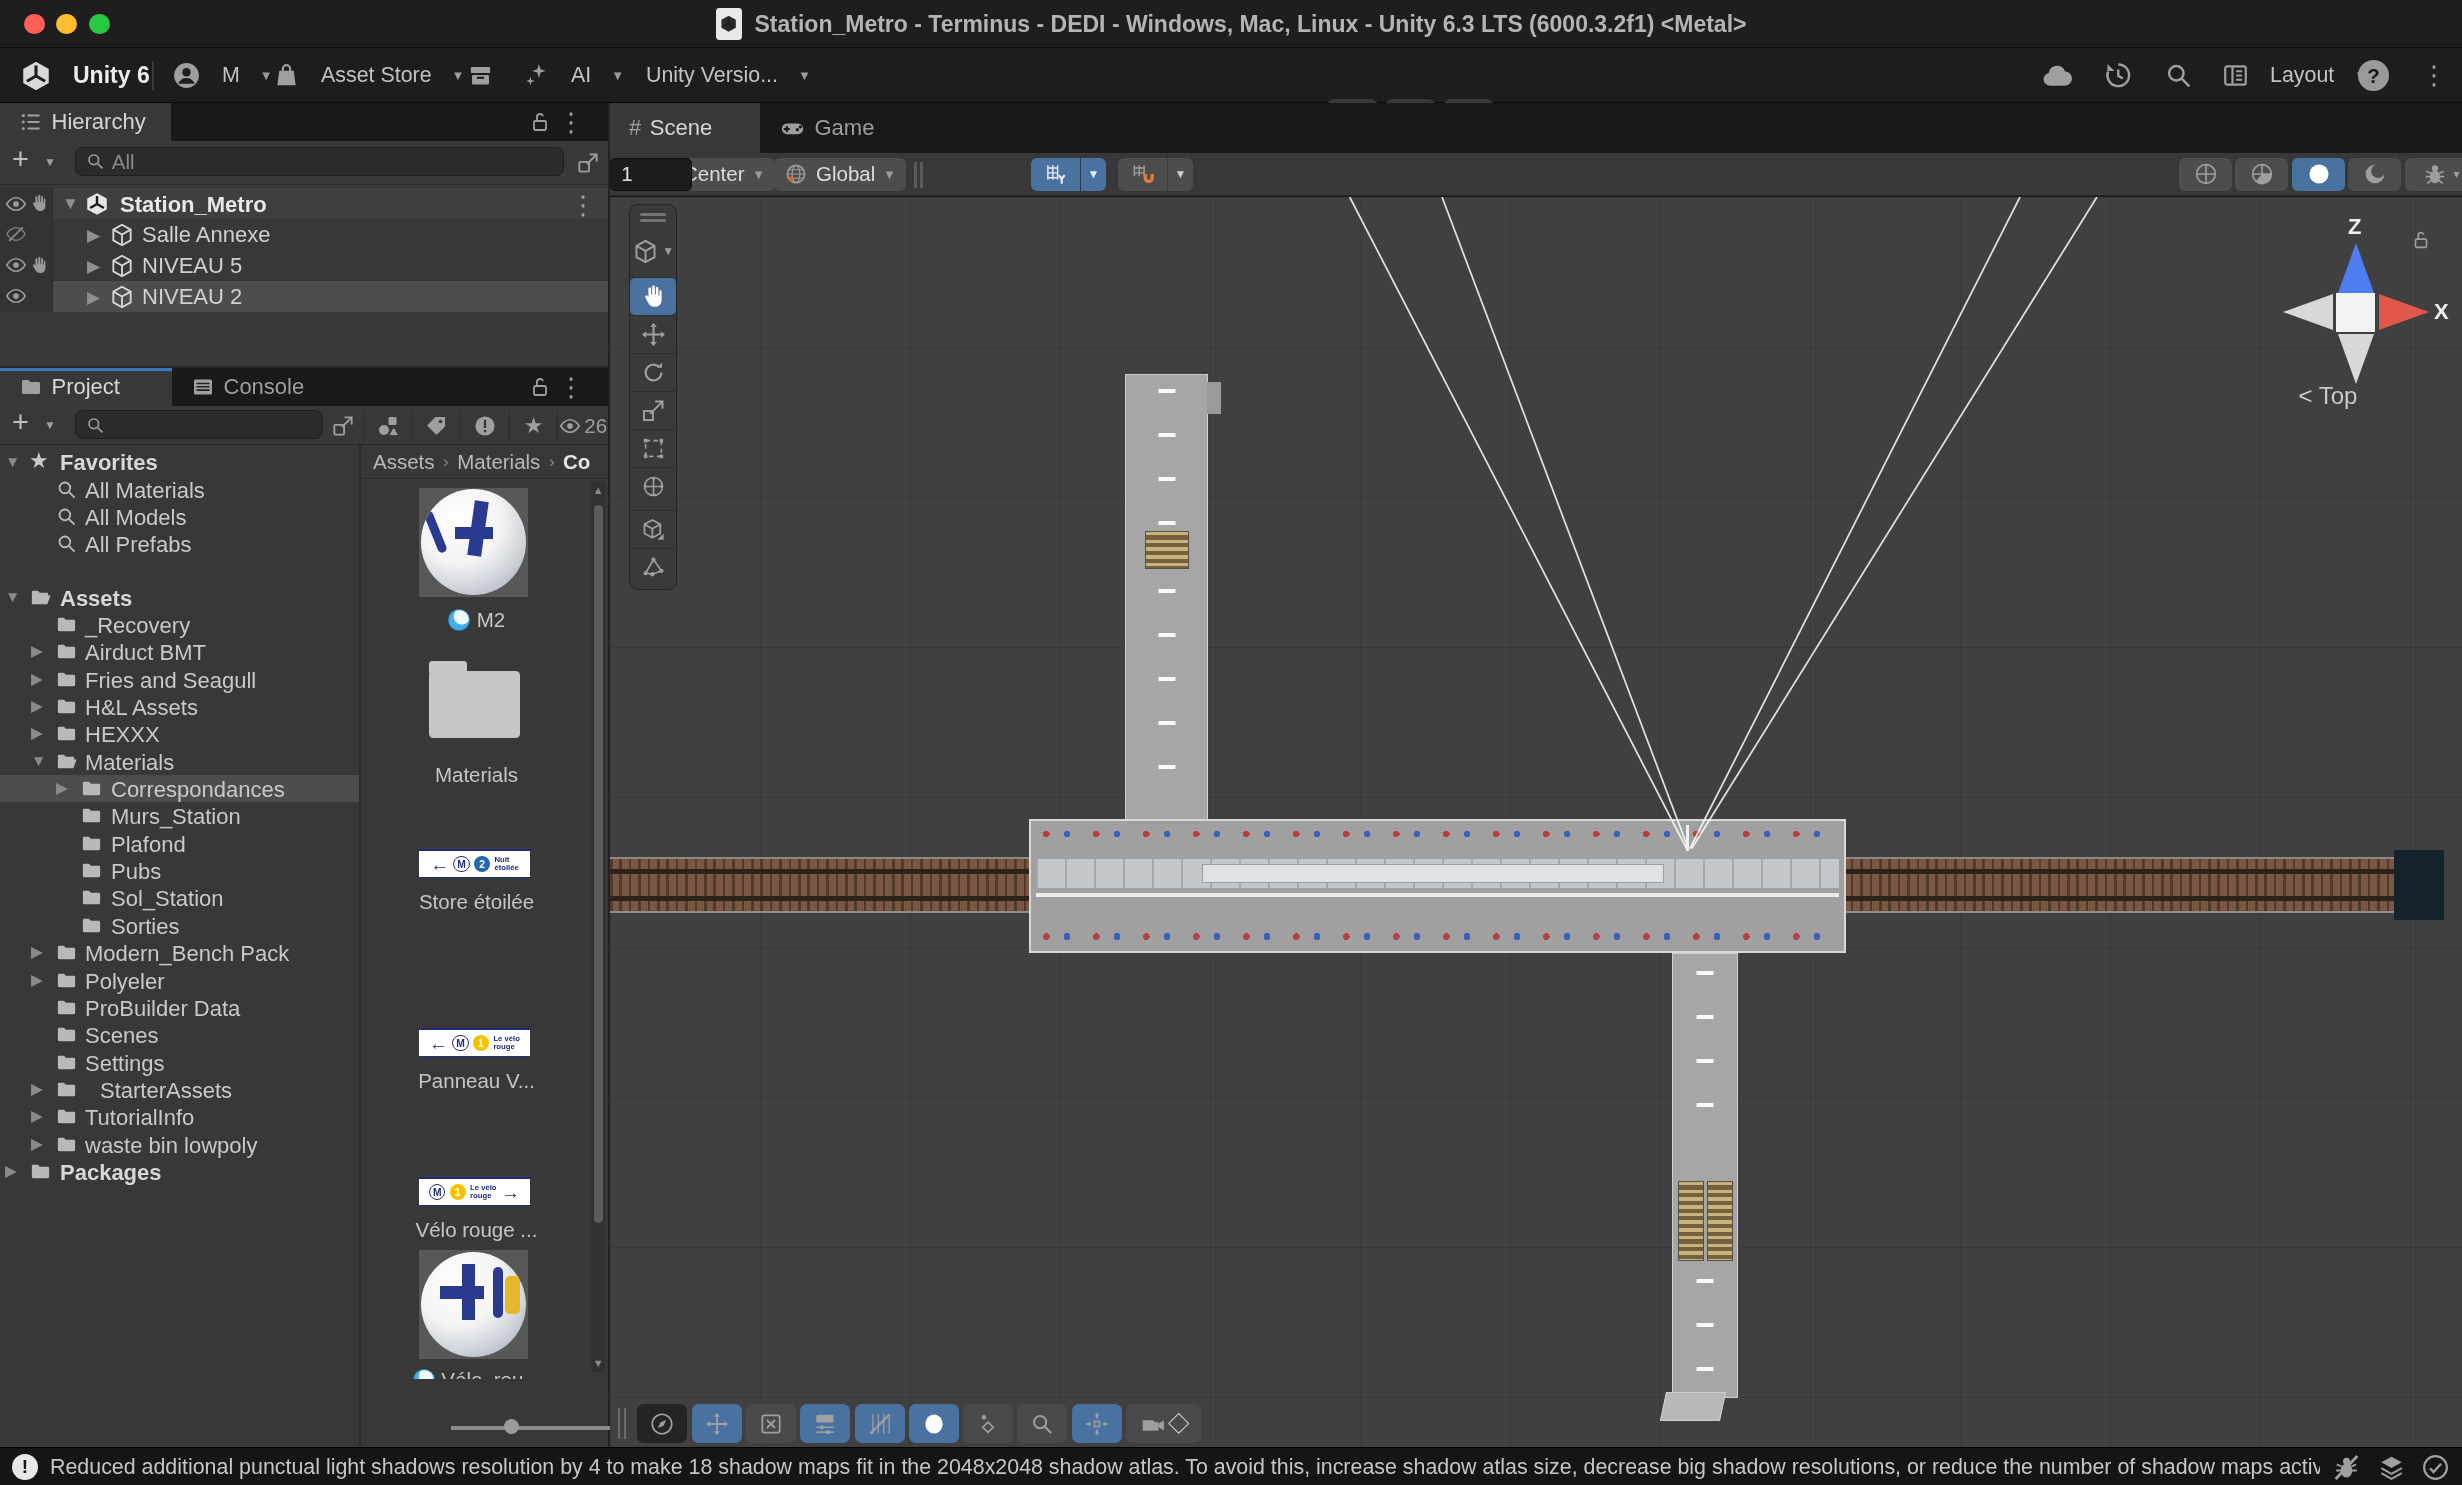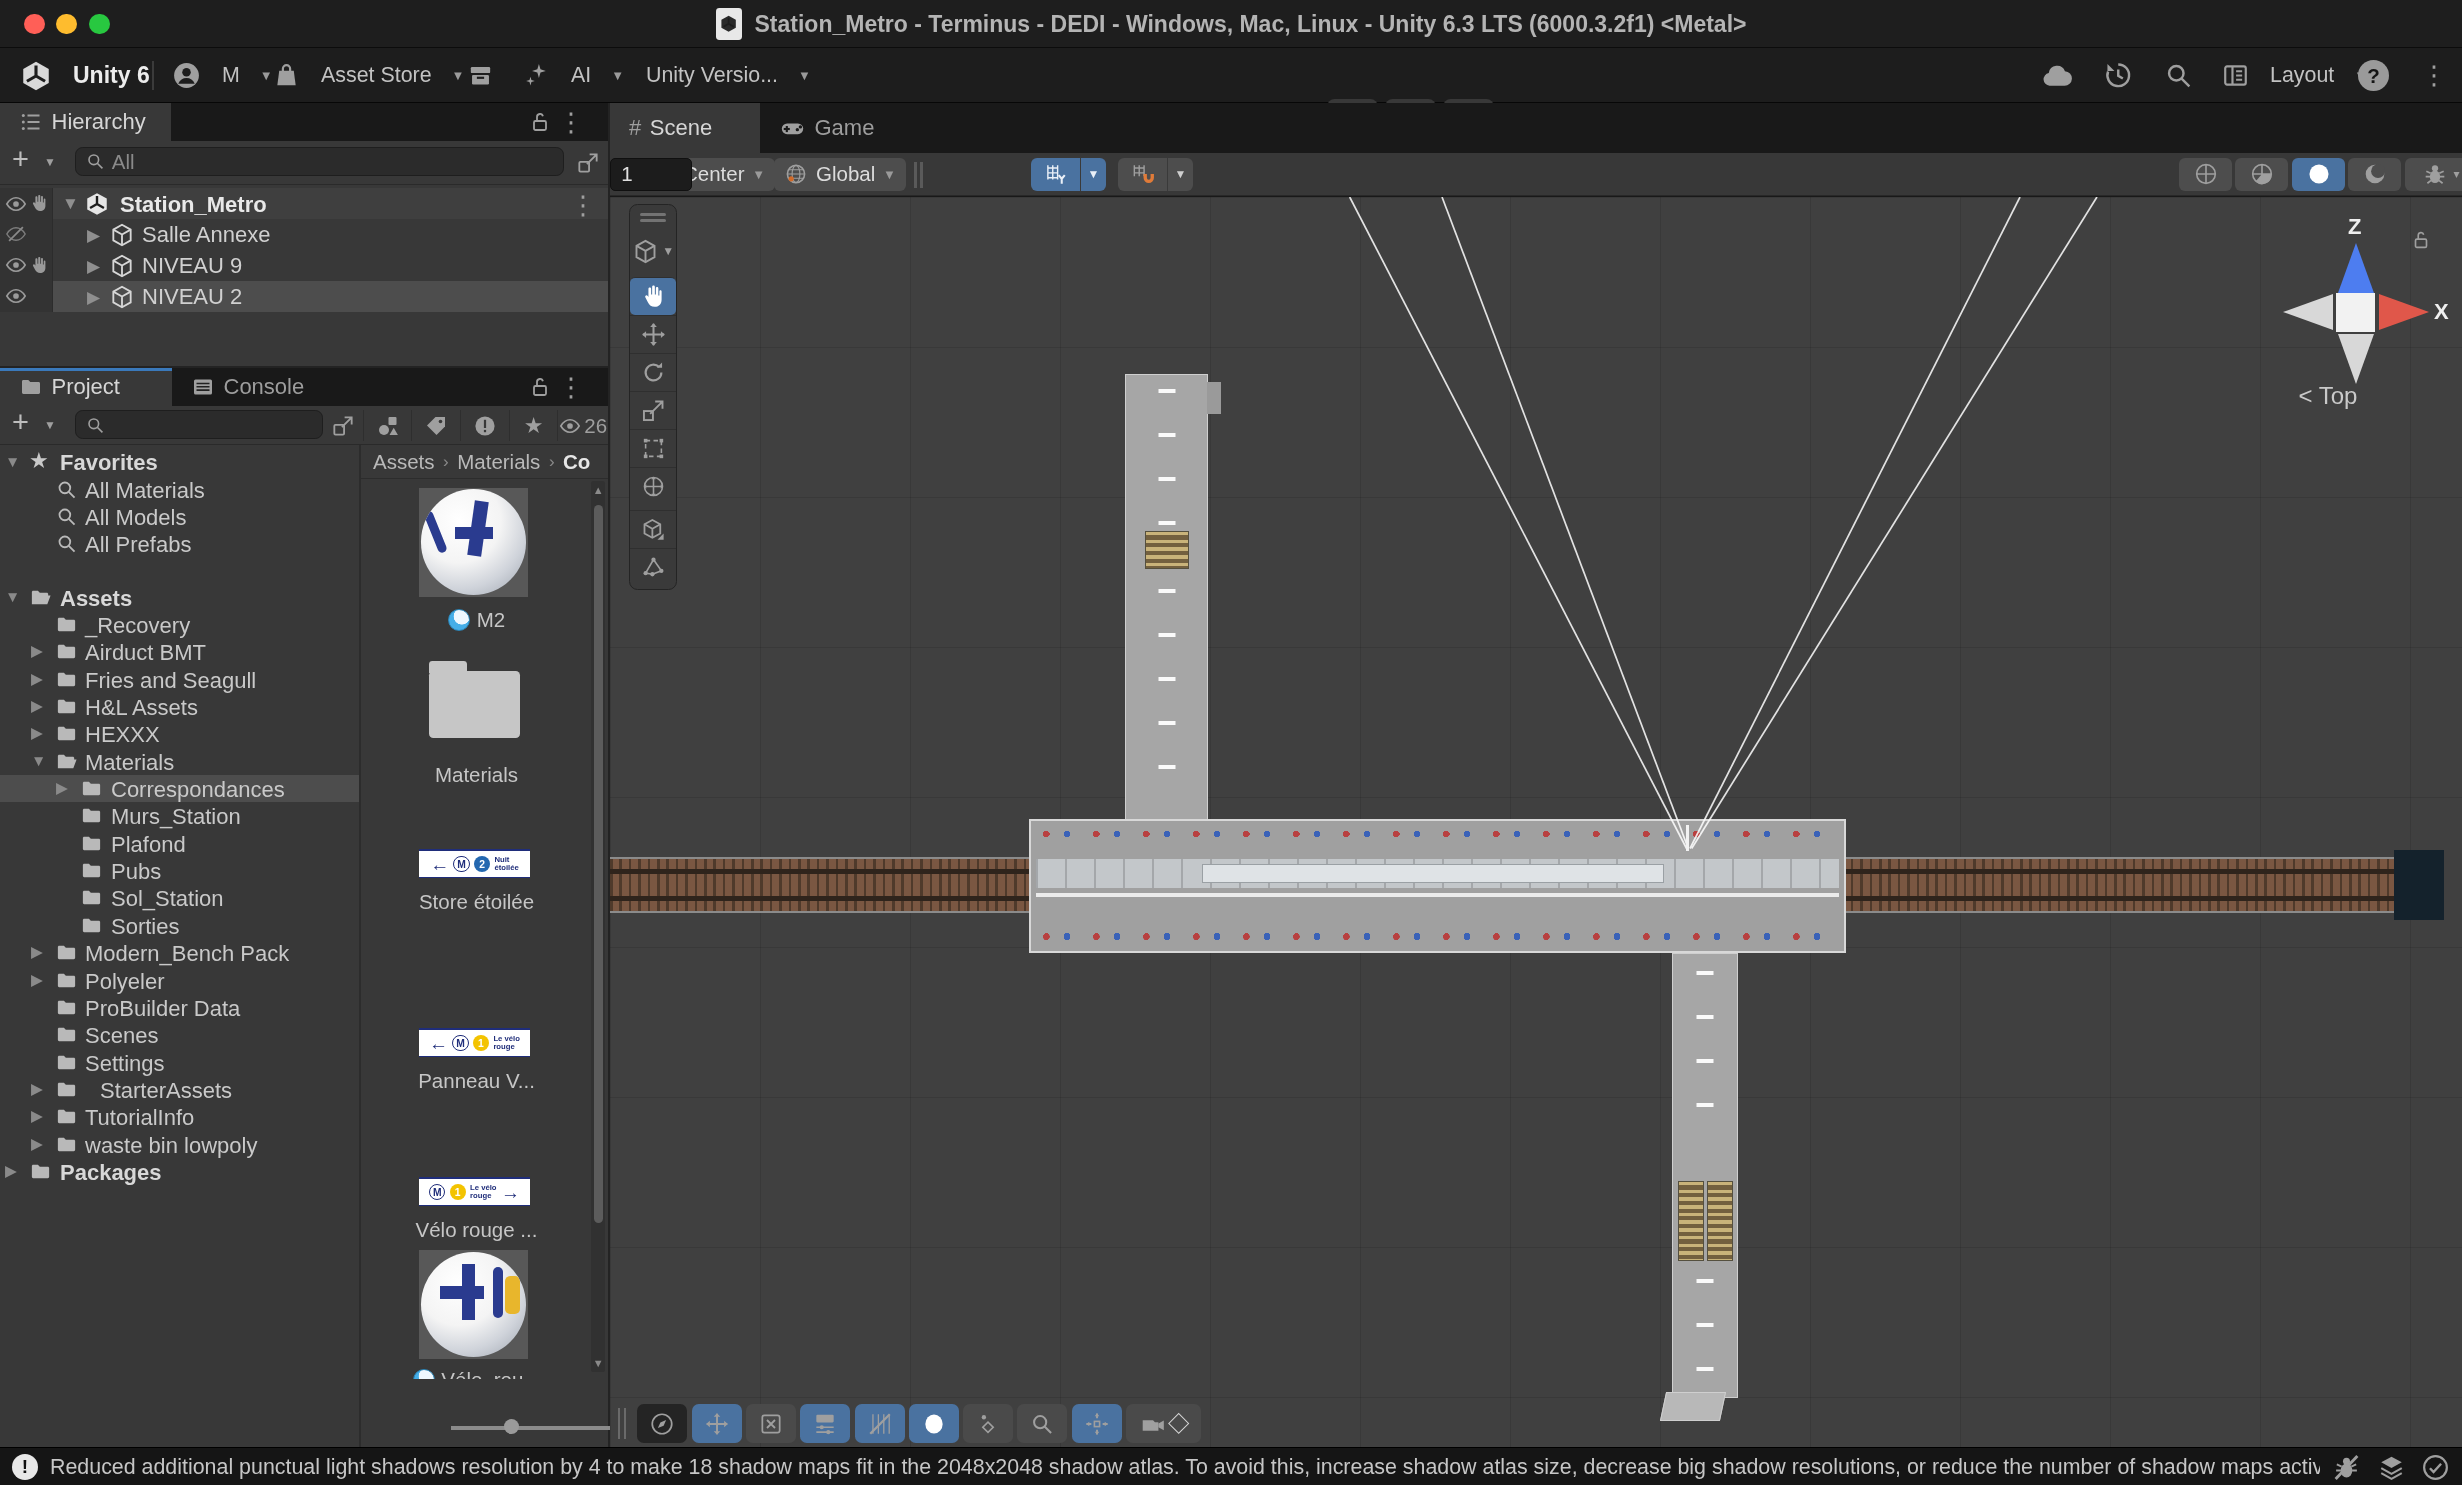--- a/index.html
+++ b/index.html
@@ -393,21 +393,21 @@
               </svg>
             </span>
           </div>
           <span class="exp" style="left: 87px;">▶</span>
           <span class="icon" style="width: 26px; height: 26px; color: rgb(214, 214, 214); position: absolute; top: 2.6px; left: 109px;">
             <svg viewBox="0 0 24 24" width="100%" height="100%">
               <polygon points="12,2.6 20,7 20,17 12,21.4 4,17 4,7" fill="none" stroke="currentColor" stroke-width="1.7"></polygon>
               <path d="M4 7l8 4.5L20 7M12 11.5v9.9" stroke="currentColor" stroke-width="1.7" fill="none"></path>
             </svg>
           </span>
-          <span class="hlabel" style="left: 142px;">NIVEAU 9</span>
+          <span class="hlabel" style="left: 142px;">NIVEAU 5</span>
         </div>
         <div class="hrow selected" style="top: 96px;">
           <div class="rowbg"></div>
           <div class="gutter">
             <span class="icon" style="width: 22px; height: 22px; color: rgb(154, 154, 154); position: absolute; left: 5.1px; top: 4.3px;">
               <svg viewBox="0 0 24 24" width="100%" height="100%">
                 <path d="M2 12c2.6-4.4 6-6.8 10-6.8s7.4 2.4 10 6.8c-2.6 4.4-6 6.8-10 6.8S4.6 16.4 2 12z" fill="none" stroke="currentColor" stroke-width="1.8"></path>
                 <circle cx="12" cy="12" r="3.1" fill="currentColor"></circle>
               </svg>
             </span>

